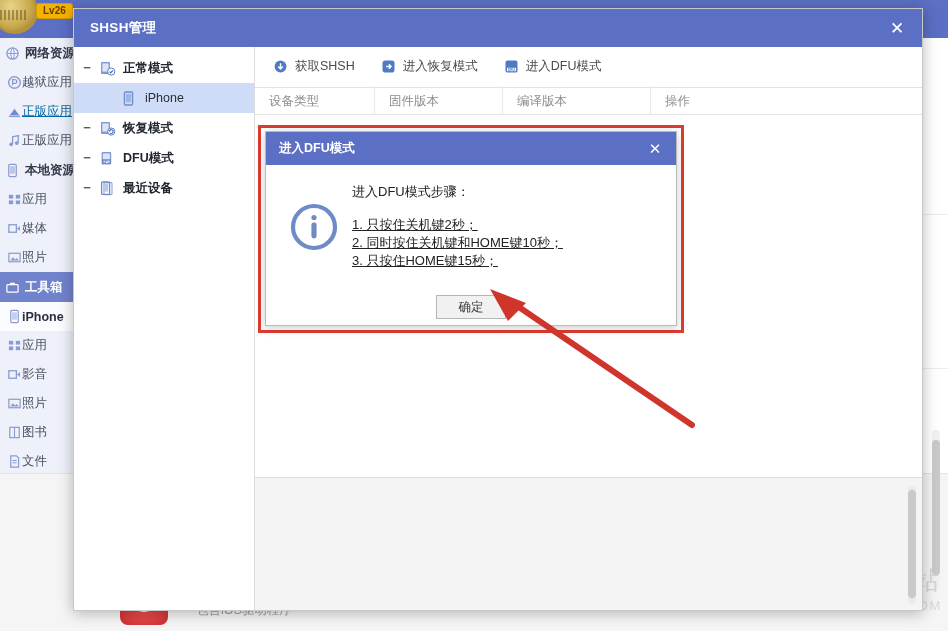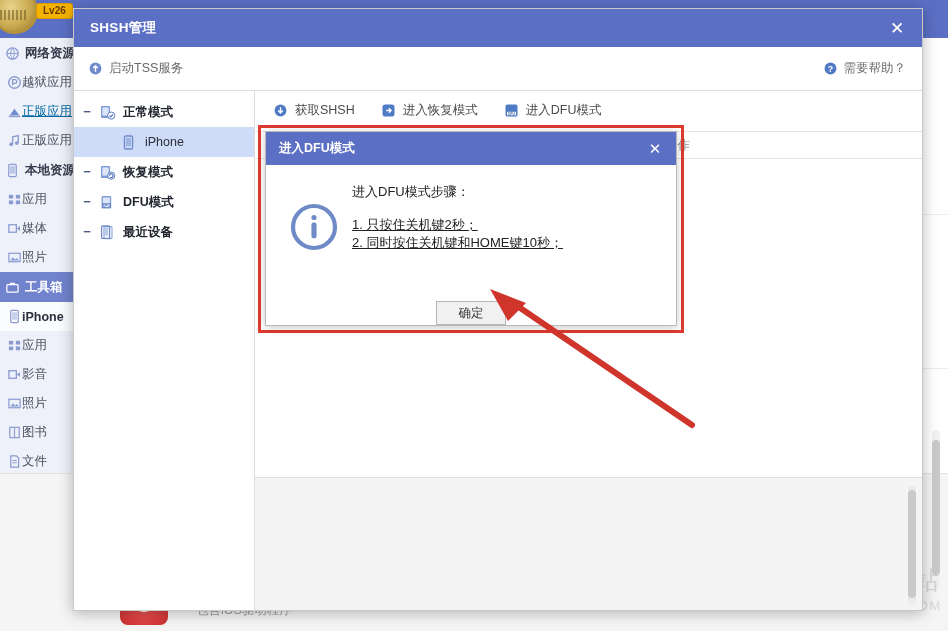--- a/index.html
+++ b/index.html
@@ -282,21 +282,21 @@
   }
   #modal-icon { flex: 0 0 72px; display: flex; justify-content: center; padding-top: 24px; }
   #modal-text { flex: 1; padding-left: 2px; padding-top: 6px; }
   #modal-heading {
     font-size: 13px; color: #222222; margin-bottom: 15px; white-space: nowrap;
   }
   .modal-step {
     font-size: 13px; color: #222222; line-height: 18px; white-space: nowrap; text-decoration: underline;
   }
   #modal-btnrow {
-    position: absolute; left: 0; right: 0; bottom: 0;
+    position: absolute; left: 0; right: 0; bottom: 6px;
     display: flex; justify-content: center;
   }
   #modal-ok {
     width: 70px; height: 24px;
     background: #f1f1f1; border: 1px solid #b6b6b6;
     font-size: 12.5px; color: #3a3a3a; cursor: pointer;
     font-family: "Liberation Sans", sans-serif;
   }
 
   
@@ -510,40 +510,20 @@
     </div>
   </div>
 
   <div id="shsh-window">
 
     <div id="shsh-titlebar">
       <div id="shsh-title">SHSH管理</div>
       <div id="shsh-close">✕</div>
     </div>
 
-    <div id="shsh-subbar">
-      <div class="linkish">
-        <span class="bgicon">
-          <svg viewBox="0 0 16 16">
-              <circle cx="8" cy="8" r="6.3" fill="#6f8ccd"></circle>
-              <path d="M8 11.4V5.2M5.6 7.4L8 5l2.4 2.4" fill="none" stroke="#ffffff" stroke-width="1.5"></path>
-            </svg>
-        </span>
-        <span>启动TSS服务</span>
-      </div>
-      <div class="linkish">
-        <span class="bgicon">
-          <svg viewBox="0 0 16 16">
-              <circle cx="8" cy="8" r="6.3" fill="#4f7bc4"></circle>
-              <text x="8" y="11.6" text-anchor="middle" font-size="9.5" font-family="Liberation Sans, sans-serif" font-weight="bold" fill="#ffffff">?</text>
-            </svg>
-        </span>
-        <span>需要帮助？</span>
-      </div>
-    </div>
 
     <div id="shsh-body">
 
       <div id="shsh-tree">
 
         <div class="tree-node">
           <span class="tree-toggle">−</span>
           <span class="tico">
             <svg viewBox="0 0 17 17">
                 <rect x="2" y="2" width="9" height="12" rx="1" fill="#7e9ad6"></rect>
@@ -667,20 +647,21 @@
         <svg width="52" height="52" viewBox="0 0 52 52">
           <circle cx="26" cy="26" r="21" fill="none" stroke="#6e8bc8" stroke-width="4.2"></circle>
           <circle cx="26" cy="16.5" r="2.6" fill="#6e8bc8"></circle>
           <rect x="23.4" y="21.5" width="5.2" height="16" rx="2.4" fill="#6e8bc8"></rect>
         </svg>
       </div>
       <div id="modal-text">
         <div id="modal-heading">进入DFU模式步骤：</div>
         <div class="modal-step">1. 只按住关机键2秒；</div>
         <div class="modal-step">2. 同时按住关机键和HOME键10秒；</div>
+        <div class="modal-step">3. 只按住HOME键15秒；</div>
       </div>
       <div id="modal-btnrow">
         <button id="modal-ok">确定</button>
       </div>
     </div>
   </div>
 
   <svg id="arrow-svg" viewBox="0 0 230 150">
     <line x1="212" y1="140" x2="30" y2="16" stroke="#d0352b" stroke-width="6" stroke-linecap="round"></line>
     <path d="M10 4 L46 18 L28 36 Z" fill="#d0352b"></path>

